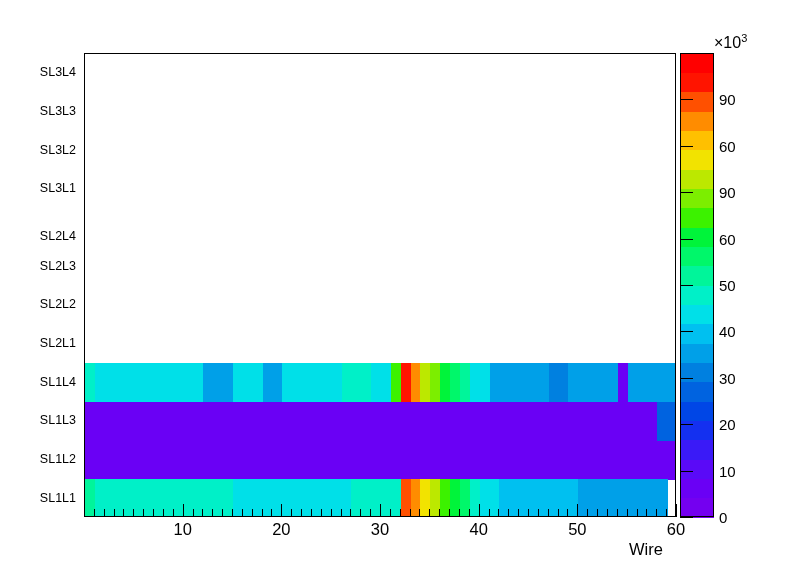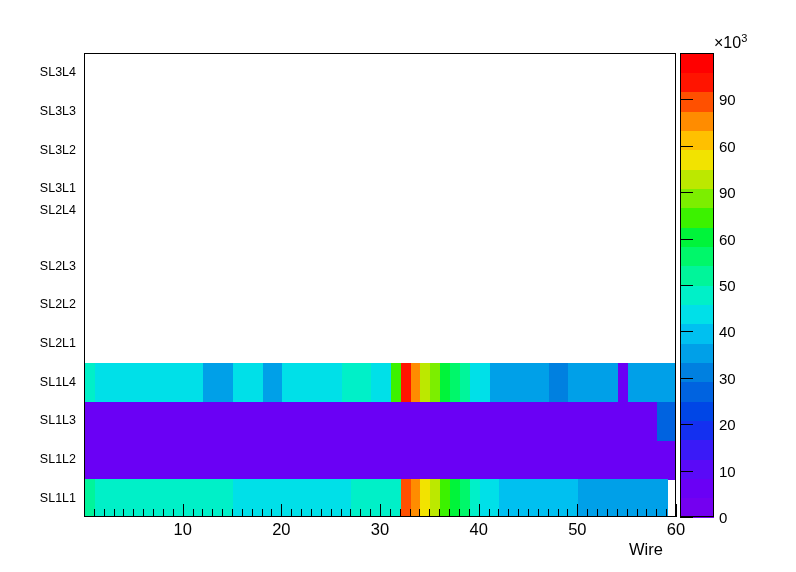--- a/index.html
+++ b/index.html
@@ -55,21 +55,21 @@
 
 
   <div class="abs" id="ylabels">
       <div class="ylabel" style="top: 444.666px;">SL1L1</div>
       <div class="ylabel" style="top: 406px;">SL1L2</div>
       <div class="ylabel" style="top: 367.332px;">SL1L3</div>
       <div class="ylabel" style="top: 328.666px;">SL1L4</div>
       <div class="ylabel" style="top: 289.998px;">SL2L1</div>
       <div class="ylabel" style="top: 251.332px;">SL2L2</div>
       <div class="ylabel" style="top: 212.664px;">SL2L3</div>
-      <div class="ylabel" style="top: 157px;">SL2L4</div>
+      <div class="ylabel" style="top: 183px;">SL2L4</div>
       <div class="ylabel" style="top: 135.33px;">SL3L1</div>
       <div class="ylabel" style="top: 96.6635px;">SL3L2</div>
       <div class="ylabel" style="top: 57.9965px;">SL3L3</div>
       <div class="ylabel" style="top: 19.3295px;">SL3L4</div>
     </div>
   <div id="yticks">
       <div class="ytick abs" style="top: 497.666px;"></div>
       <div class="ytick abs" style="top: 459px;"></div>
       <div class="ytick abs" style="top: 420.332px;"></div>
       <div class="ytick abs" style="top: 381.666px;"></div>

